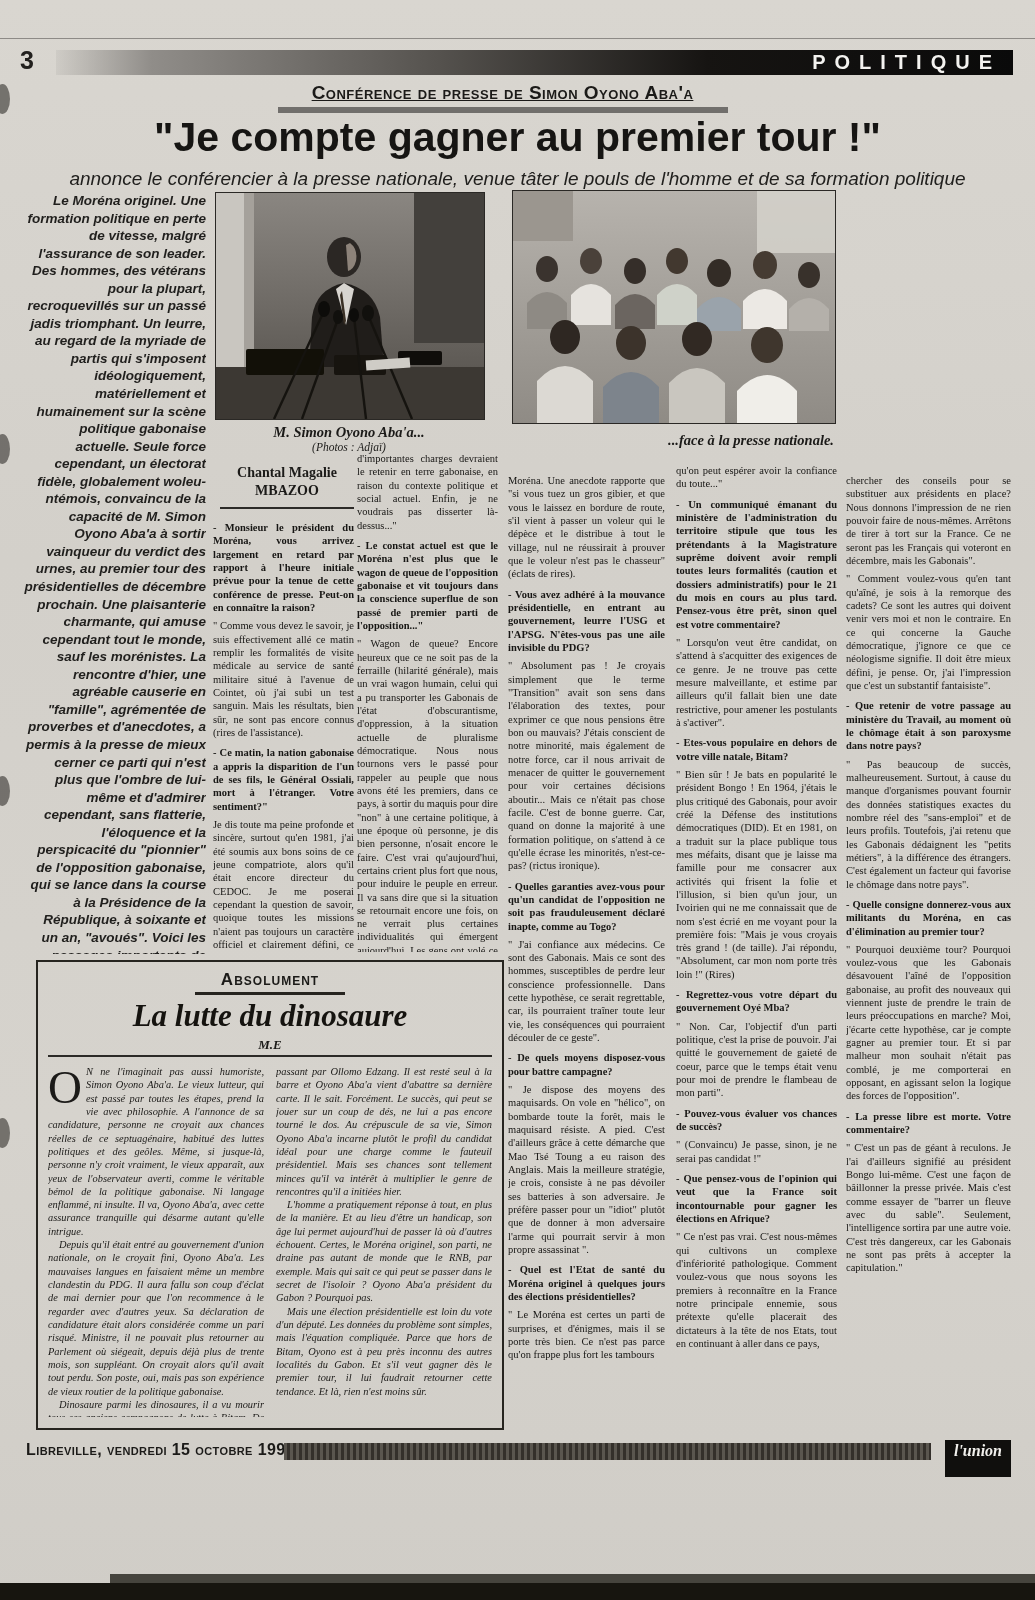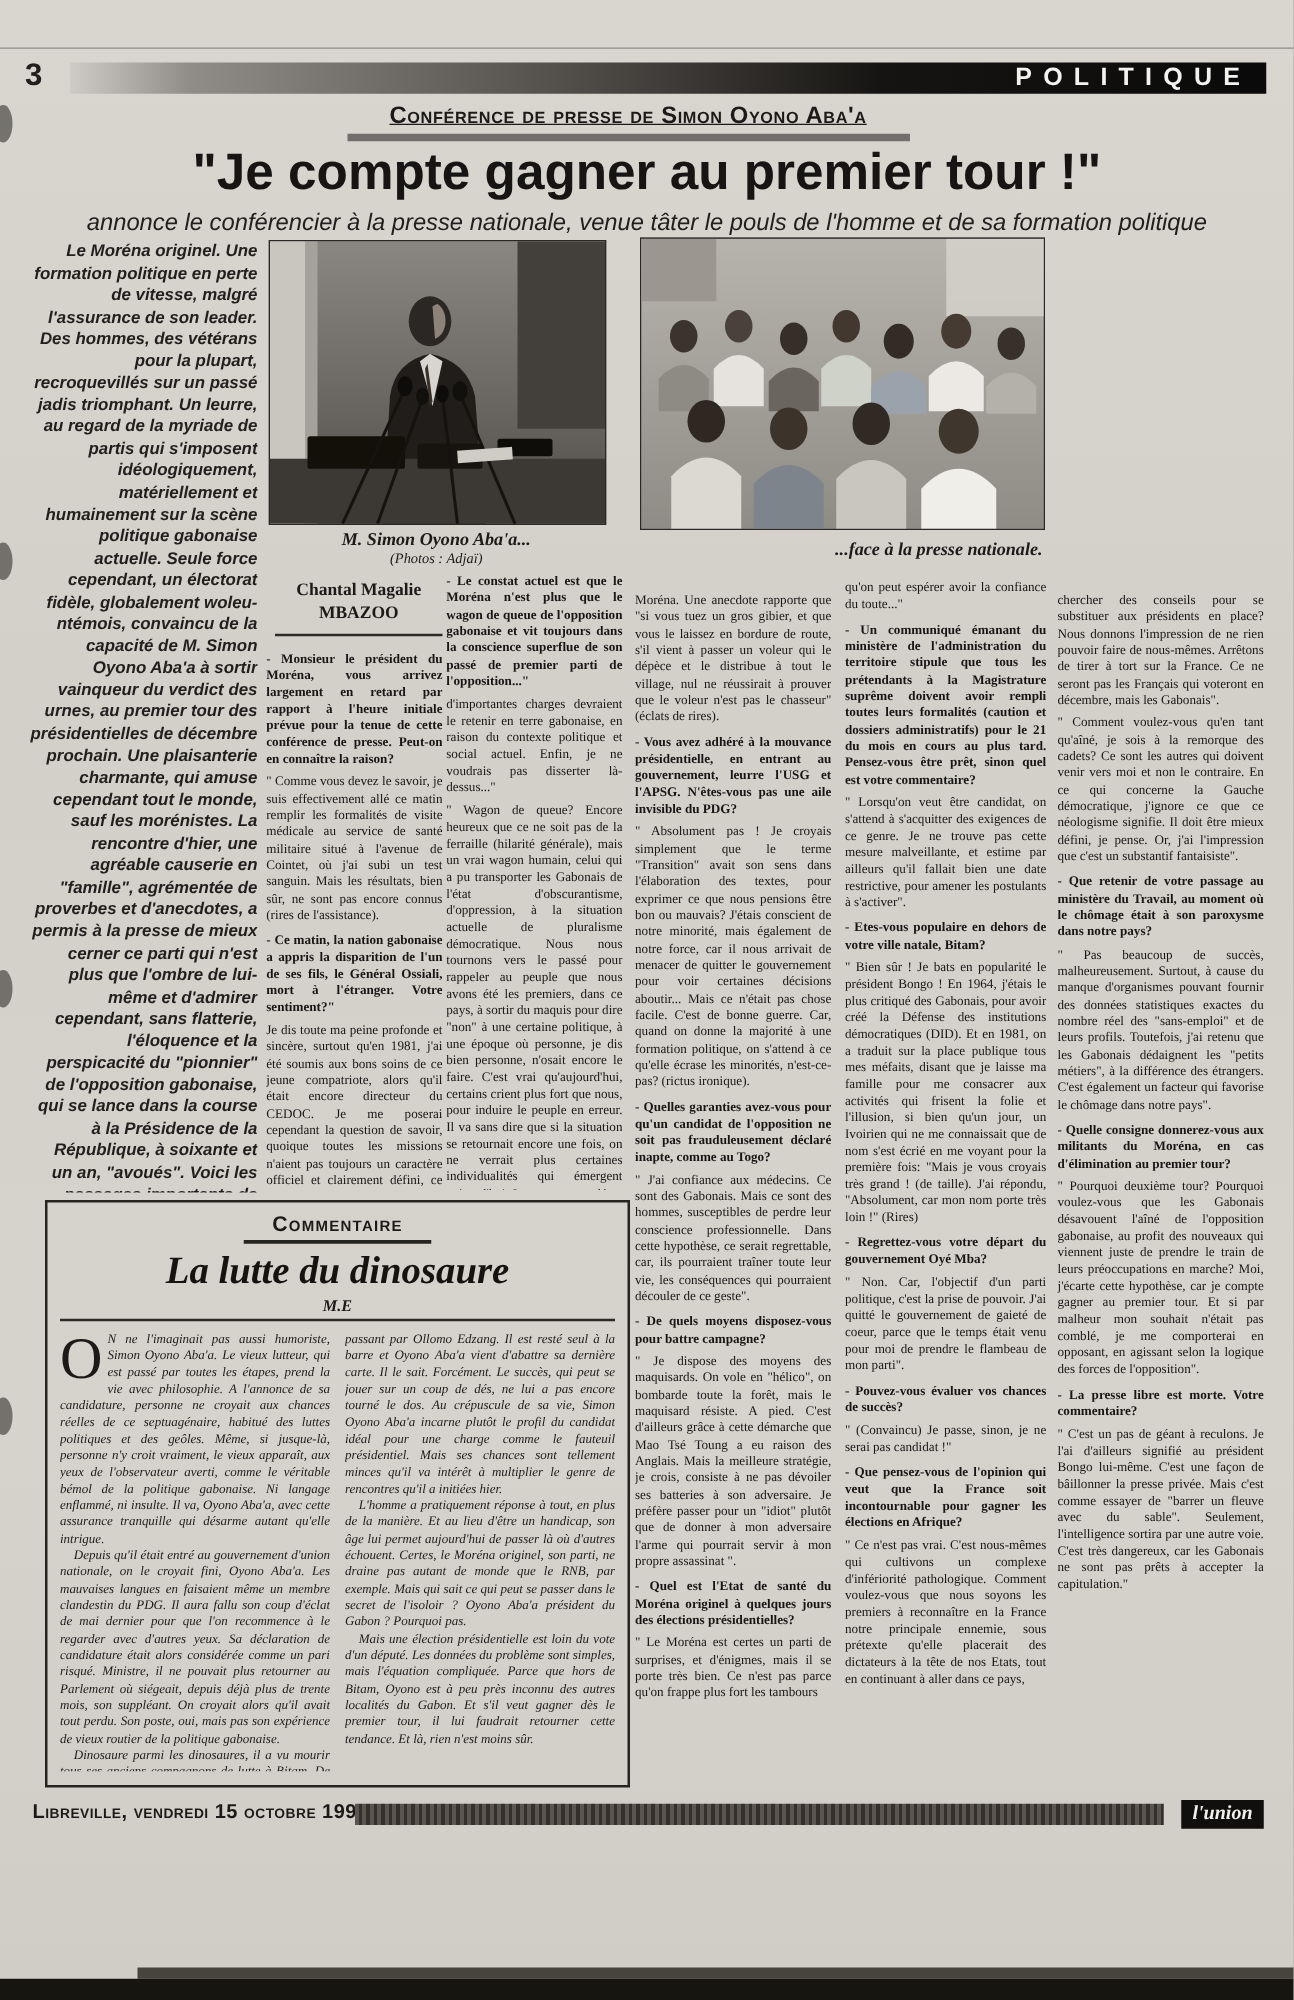--- a/index.html
+++ b/index.html
@@ -69,21 +69,21 @@
   .ccol1 p:first-child::first-letter{float:left;font:normal 47px/38px "Liberation Serif",serif;
         padding:3px 4px 0 0;font-style:normal;}
 
   
   .footer{position:absolute;left:26px;right:24px;top:1440px;height:24px;}
   .footer-date{position:absolute;left:0;top:1px;font:bold 16px "Liberation Sans",sans-serif;
         font-variant:small-caps;letter-spacing:.4px;}
   .footer-strip{position:absolute;left:258px;right:80px;top:3px;height:17px;
         background:repeating-linear-gradient(90deg,#5a564f 0 3px,#34302b 3px 6px);}
   .footer-brand{position:absolute;right:0;top:0;background:#100f0d;color:#f1f0ec;
-        font:italic bold 16px "Liberation Serif",serif;padding:2px 9px 3px;}
+        font:italic bold 16px "Liberation Serif",serif;padding:2px 9px 17px;}
 
   .bottom-band{position:absolute;left:0;right:0;bottom:0;height:17px;background:#17150f;}
   .bottom-band2{position:absolute;left:110px;right:0;bottom:17px;height:9px;background:#2e2b25;opacity:.85;}
 </style>
 </head>
 <body>
 
 <div class="page">
   <div class="top-rule"></div>
   <div class="hole" style="top:84px"></div>
@@ -192,22 +192,22 @@
     <div>MBAZOO</div>
   </div>
 
   <div class="col col1">
       <p class="para q">- Monsieur le président du Moréna, vous arrivez largement en retard par rapport à l'heure initiale prévue pour la tenue de cette conférence de presse. Peut-on en connaître la raison?</p>
       <p class="para a">" Comme vous devez le savoir, je suis effectivement allé ce matin remplir les formalités de visite médicale au service de santé militaire situé à l'avenue de Cointet, où j'ai subi un test sanguin. Mais les résultats, bien sûr, ne sont pas encore connus (rires de l'assistance).</p>
       <p class="para q">- Ce matin, la nation gabonaise a appris la disparition de l'un de ses fils, le Général Ossiali, mort à l'étranger. Votre sentiment?"</p>
       <p class="para a">Je dis toute ma peine profonde et sincère, surtout qu'en 1981, j'ai été soumis aux bons soins de ce jeune compatriote, alors qu'il était encore directeur du CEDOC. Je me poserai cependant la question de savoir, quoique toutes les missions n'aient pas toujours un caractère officiel et clairement défini, ce qu'un responsable de son acabit serait allé faire à l'étranger, au moment où</p>
     </div>
   <div class="col col2">
+      <p class="para a">d'importantes charges devraient le retenir en terre gabonaise, en raison du contexte politique et social actuel. Enfin, je ne voudrais pas disserter là-dessus..."</p>
       <p class="para q">- Le constat actuel est que le Moréna n'est plus que le wagon de queue de l'opposition gabonaise et vit toujours dans la conscience superflue de son passé de premier parti de l'opposition..."</p>
-      <p class="para a">d'importantes charges devraient le retenir en terre gabonaise, en raison du contexte politique et social actuel. Enfin, je ne voudrais pas disserter là-dessus..."</p>
       <p class="para a">" Wagon de queue? Encore heureux que ce ne soit pas de la ferraille (hilarité générale), mais un vrai wagon humain, celui qui a pu transporter les Gabonais de l'état d'obscurantisme, d'oppression, à la situation actuelle de pluralisme démocratique. Nous nous tournons vers le passé pour rappeler au peuple que nous avons été les premiers, dans ce pays, à sortir du maquis pour dire "non" à une certaine politique, à une époque où personne, je dis bien personne, n'osait encore le faire. C'est vrai qu'aujourd'hui, certains crient plus fort que nous, pour induire le peuple en erreur. Il va sans dire que si la situation se retournait encore une fois, on ne verrait plus certaines individualités qui émergent aujourd'hui. Les gens ont volé ce qui appartenait de droit au</p>
     </div>
   <div class="col col3">
       <p class="para a">Moréna. Une anecdote rapporte que "si vous tuez un gros gibier, et que vous le laissez en bordure de route, s'il vient à passer un voleur qui le dépèce et le distribue à tout le village, nul ne réussirait à prouver que le voleur n'est pas le chasseur" (éclats de rires).</p>
       <p class="para q">- Vous avez adhéré à la mouvance présidentielle, en entrant au gouvernement, leurre l'USG et l'APSG. N'êtes-vous pas une aile invisible du PDG?</p>
       <p class="para a">" Absolument pas ! Je croyais simplement que le terme "Transition" avait son sens dans l'élaboration des textes, pour exprimer ce que nous pensions être bon ou mauvais? J'étais conscient de notre minorité, mais également de notre force, car il nous arrivait de menacer de quitter le gouvernement pour voir certaines décisions aboutir... Mais ce n'était pas chose facile. C'est de bonne guerre. Car, quand on donne la majorité à une formation politique, on s'attend à ce qu'elle écrase les minorités, n'est-ce-pas? (rictus ironique).</p>
       <p class="para q">- Quelles garanties avez-vous pour qu'un candidat de l'opposition ne soit pas frauduleusement déclaré inapte, comme au Togo?</p>
       <p class="para a">" J'ai confiance aux médecins. Ce sont des Gabonais. Mais ce sont des hommes, susceptibles de perdre leur conscience professionnelle. Dans cette hypothèse, ce serait regrettable, car, ils pourraient traîner toute leur vie, les conséquences qui pourraient découler de ce geste".</p>
       <p class="para q">- De quels moyens disposez-vous pour battre campagne?</p>
       <p class="para a">" Je dispose des moyens des maquisards. On vole en "hélico", on bombarde toute la forêt, mais le maquisard résiste. A pied. C'est d'ailleurs grâce à cette démarche que Mao Tsé Toung a eu raison des Anglais. Mais la meilleure stratégie, je crois, consiste à ne pas dévoiler ses batteries à son adversaire. Je préfère passer pour un "idiot" plutôt que de donner à mon adversaire l'arme qui pourrait servir à mon propre assassinat ".</p>
@@ -232,21 +232,21 @@
       <p class="para a">" Comment voulez-vous qu'en tant qu'aîné, je sois à la remorque des cadets? Ce sont les autres qui doivent venir vers moi et non le contraire. En ce qui concerne la Gauche démocratique, j'ignore ce que ce néologisme signifie. Il doit être mieux défini, je pense. Or, j'ai l'impression que c'est un substantif fantaisiste".</p>
       <p class="para q">- Que retenir de votre passage au ministère du Travail, au moment où le chômage était à son paroxysme dans notre pays?</p>
       <p class="para a">" Pas beaucoup de succès, malheureusement. Surtout, à cause du manque d'organismes pouvant fournir des données statistiques exactes du nombre réel des "sans-emploi" et de leurs profils. Toutefois, j'ai retenu que les Gabonais dédaignent les "petits métiers", à la différence des étrangers. C'est également un facteur qui favorise le chômage dans notre pays".</p>
       <p class="para q">- Quelle consigne donnerez-vous aux militants du Moréna, en cas d'élimination au premier tour?</p>
       <p class="para a">" Pourquoi deuxième tour? Pourquoi voulez-vous que les Gabonais désavouent l'aîné de l'opposition gabonaise, au profit des nouveaux qui viennent juste de prendre le train de leurs préoccupations en marche? Moi, j'écarte cette hypothèse, car je compte gagner au premier tour. Et si par malheur mon souhait n'était pas comblé, je me comporterai en opposant, en agissant selon la logique des forces de l'opposition".</p>
       <p class="para q">- La presse libre est morte. Votre commentaire?</p>
       <p class="para a">" C'est un pas de géant à reculons. Je l'ai d'ailleurs signifié au président Bongo lui-même. C'est une façon de bâillonner la presse privée. Mais c'est comme essayer de "barrer un fleuve avec du sable". Seulement, l'intelligence sortira par une autre voie. C'est très dangereux, car les Gabonais ne sont pas prêts à accepter la capitulation."</p>
     </div>
 
   <section class="commentary">
-    <div class="c-header">Commentaire</div>
+    <div class="c-header">Absolument</div>
     <div class="c-header-rule"></div>
     <h2 class="c-title">La lutte du dinosaure</h2>
     <div class="c-author">M.E</div>
     <div class="c-rule"></div>
     <div class="c-cols">
       <div class="ccol ccol1">
           <p class="para c">ON ne l'imaginait pas aussi humoriste, Simon Oyono Aba'a. Le vieux lutteur, qui est passé par toutes les étapes, prend la vie avec philosophie. A l'annonce de sa candidature, personne ne croyait aux chances réelles de ce septuagénaire, habitué des luttes politiques et des geôles. Même, si jusque-là, personne n'y croit vraiment, le vieux apparaît, aux yeux de l'observateur averti, comme le véritable bémol de la politique gabonaise. Ni langage enflammé, ni insulte. Il va, Oyono Aba'a, avec cette assurance tranquille qui désarme autant qu'elle intrigue.</p>
           <p class="para c">Depuis qu'il était entré au gouvernement d'union nationale, on le croyait fini, Oyono Aba'a. Les mauvaises langues en faisaient même un membre clandestin du PDG. Il aura fallu son coup d'éclat de mai dernier pour que l'on recommence à le regarder avec d'autres yeux. Sa déclaration de candidature était alors considérée comme un pari risqué. Ministre, il ne pouvait plus retourner au Parlement où siégeait, depuis déjà plus de trente mois, son suppléant. On croyait alors qu'il avait tout perdu. Son poste, oui, mais pas son expérience de vieux routier de la politique gabonaise.</p>
           <p class="para c">Dinosaure parmi les dinosaures, il a vu mourir tous ses anciens compagnons de lutte à Bitam. De Ntosui Ella Jean à Menié M'Ella en</p>
         </div>

